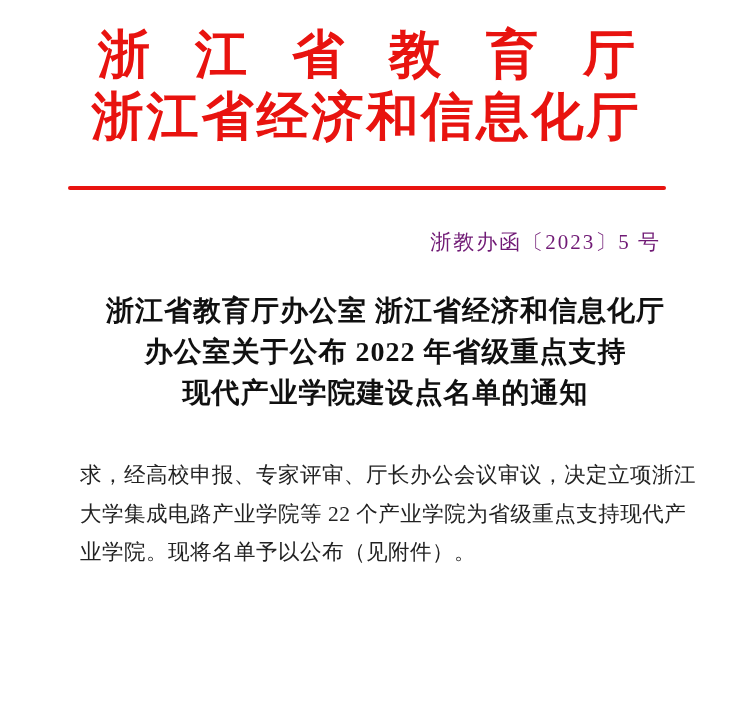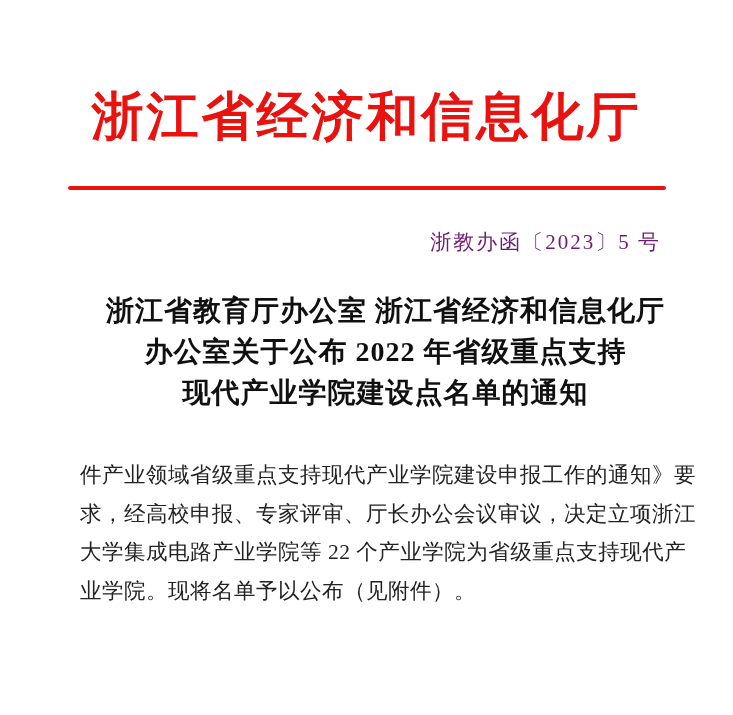--- a/index.html
+++ b/index.html
@@ -100,32 +100,32 @@
   }
   .body-line.indented {
     padding-left: 43px;
   }
 </style>
 </head>
 <body>
 
 <div class="page">
 
+  <div class="letterhead-line1">浙江省教育厅</div>
   <div class="letterhead-line2">浙江省经济和信息化厅</div>
 
   <div class="red-rule"></div>
 
   <div class="doc-number">浙教办函〔2023〕5 号</div>
 
   <div class="doc-title">
     <div class="title-line">浙江省教育厅办公室 浙江省经济和信息化厅</div>
     <div class="title-line">办公室关于公布 2022 年省级重点支持</div>
     <div class="title-line">现代产业学院建设点名单的通知</div>
   </div>
 
   <div class="doc-body">
-    <div class="body-line">件产业领域省级重点支持现代产业学院建设申报工作的通知》要</div>
     <div class="body-line">求，经高校申报、专家评审、厅长办公会议审议，决定立项浙江</div>
     <div class="body-line">大学集成电路产业学院等 22 个产业学院为省级重点支持现代产</div>
     <div class="body-line">业学院。现将名单予以公布（见附件）。</div>
   </div>
 
 </div>
 
 </body></html>

